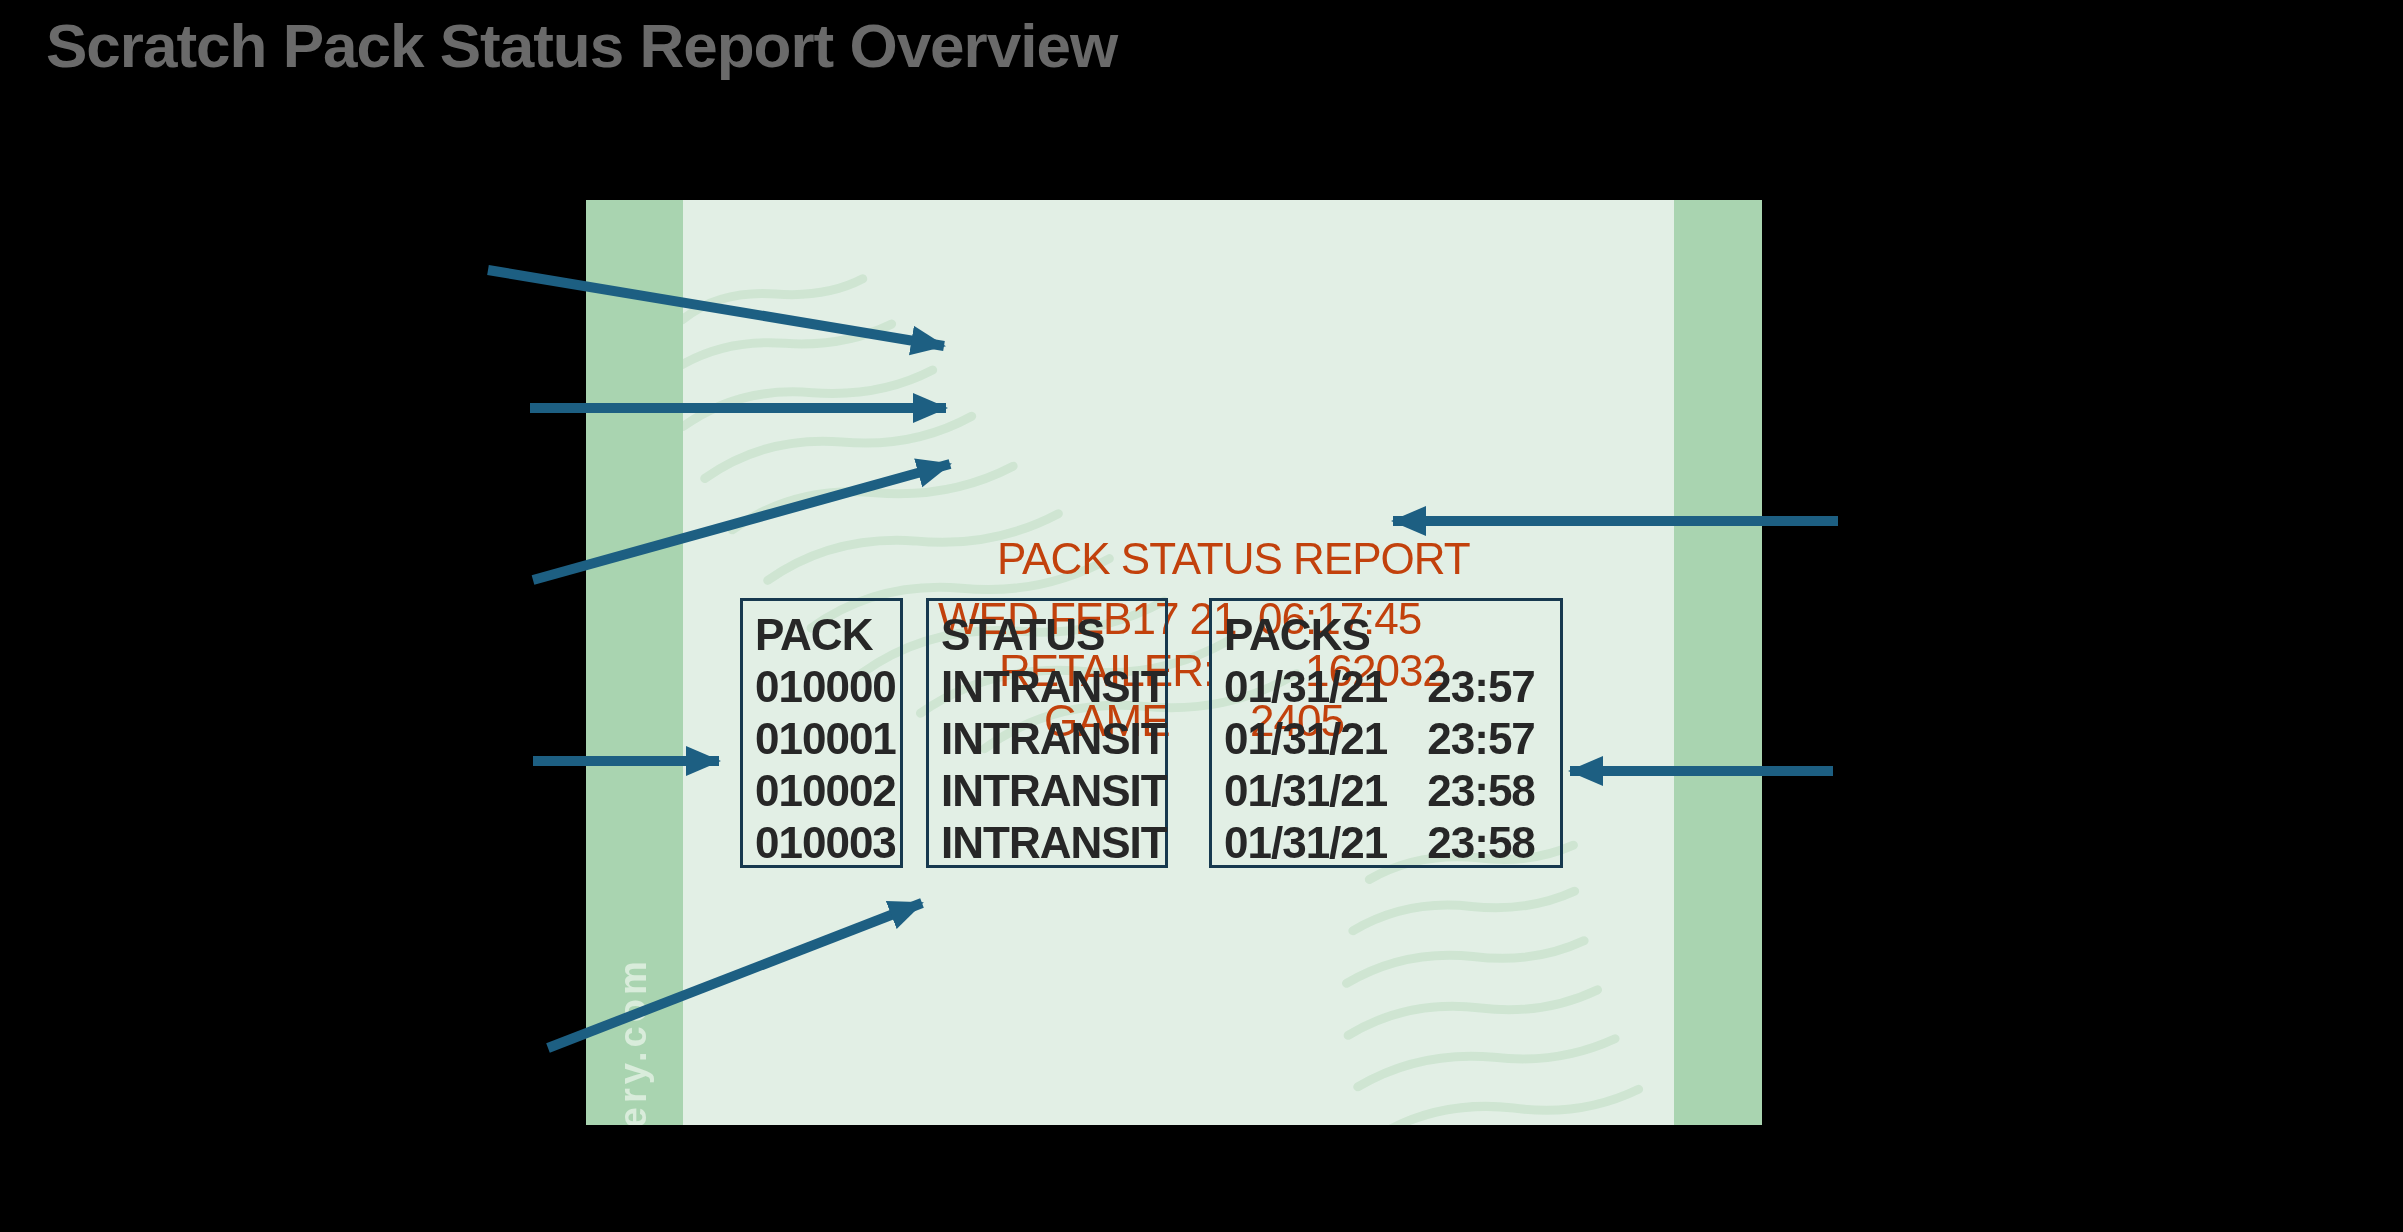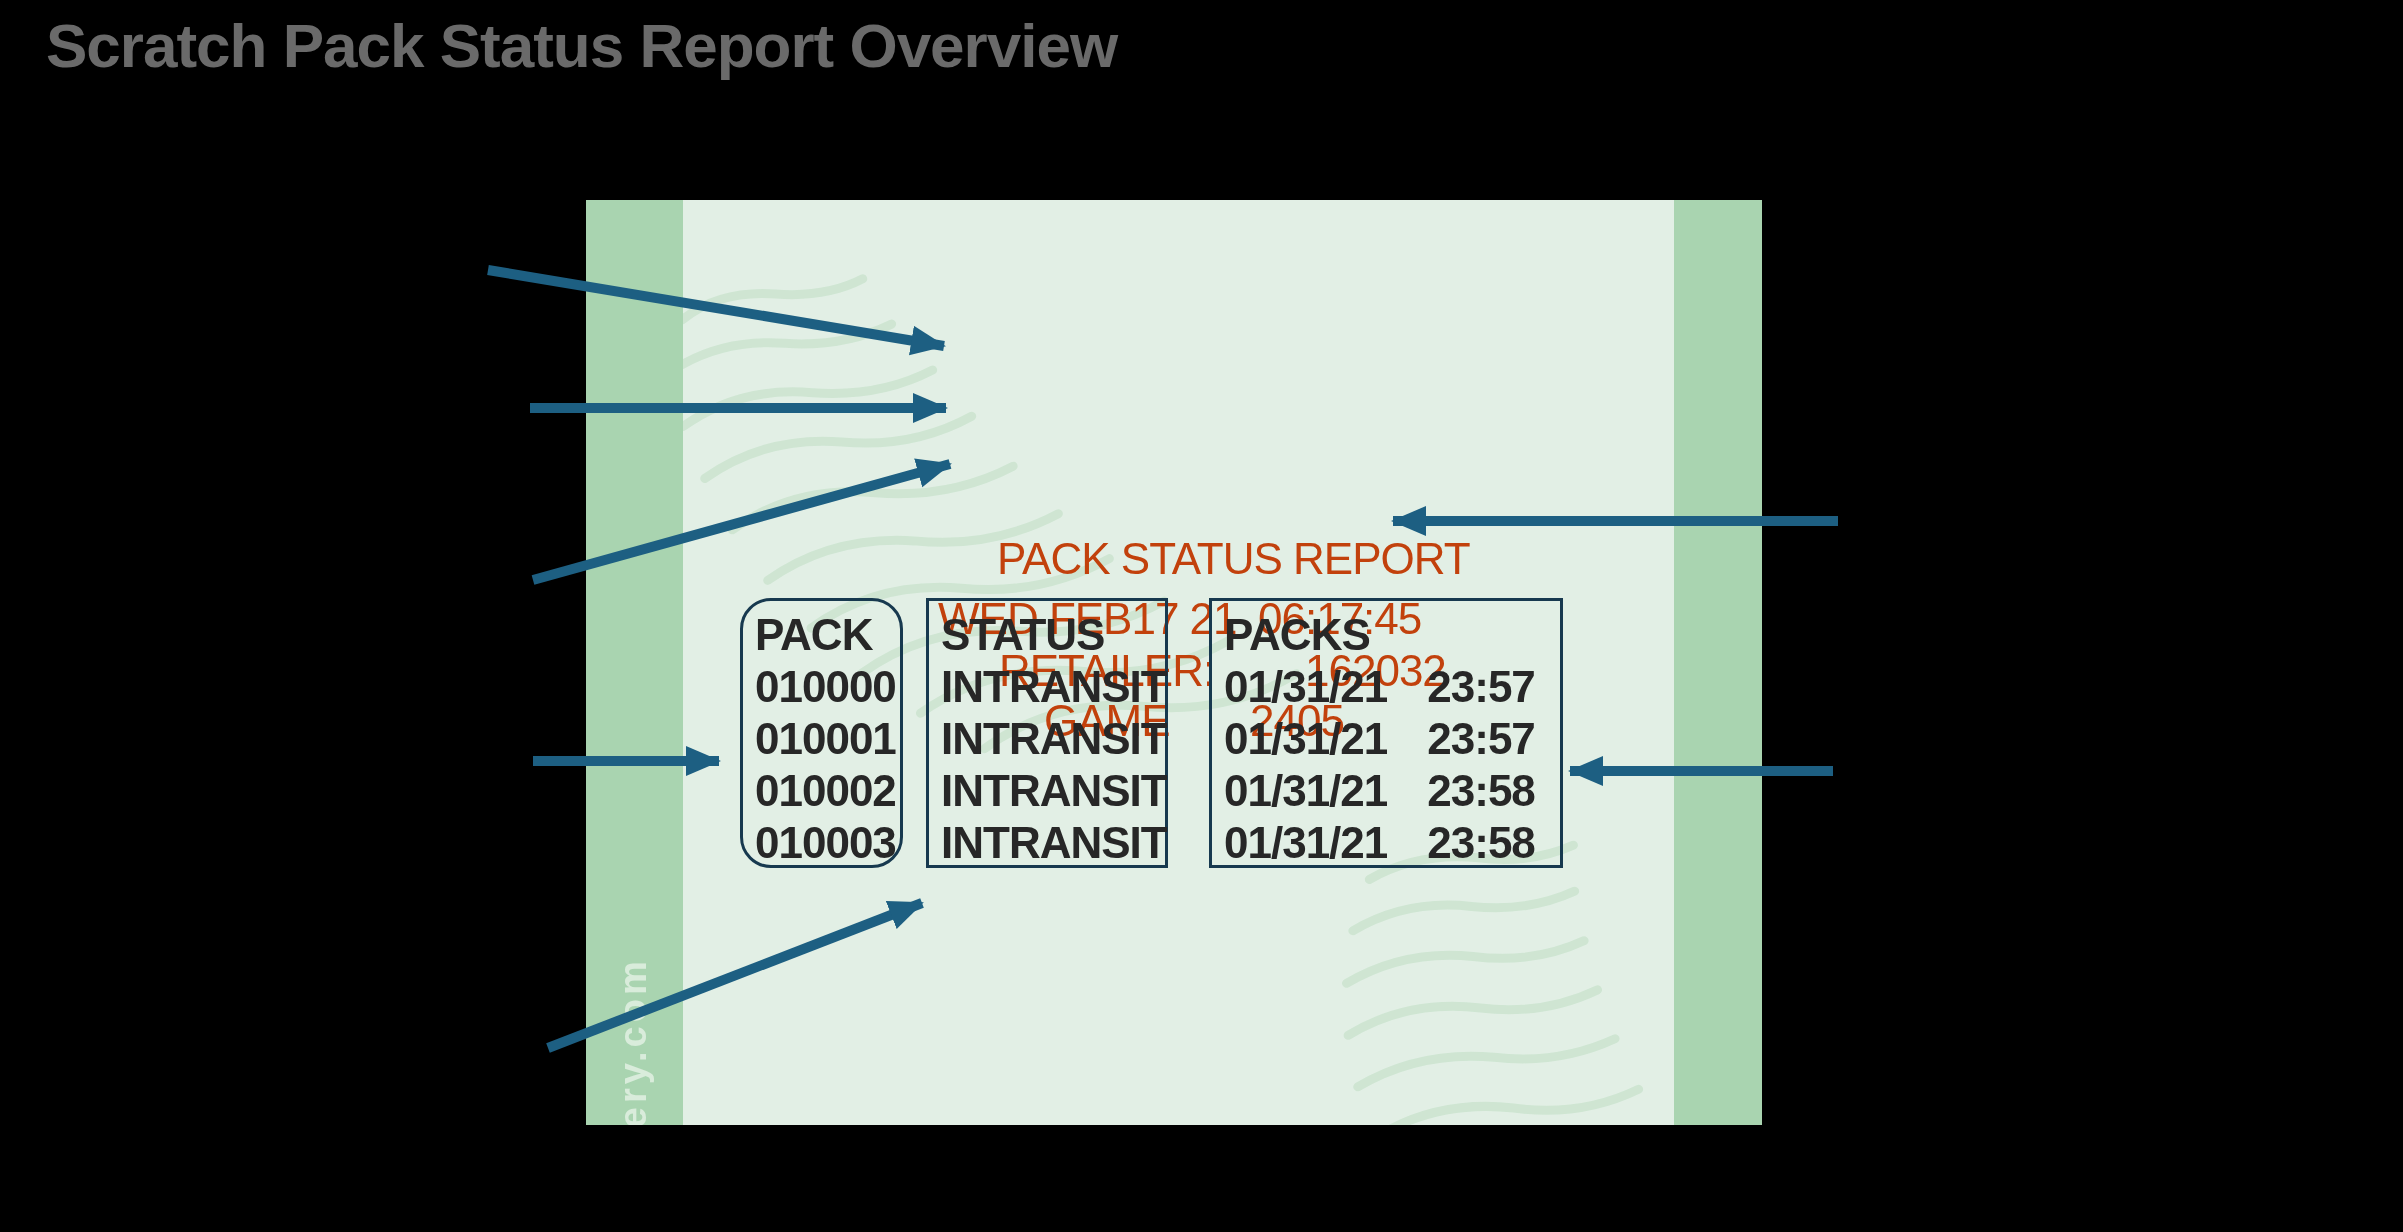--- a/index.html
+++ b/index.html
@@ -25,21 +25,21 @@
 
   
   .t1 {left:411px;top:337px;}
   .t2a{left:352px;top:397px;}  .t2b{left:672px;top:397px;}
   .t3a{left:413px;top:449px;}  .t3b{left:719px;top:449px;}
   .t4a{left:458px;top:499px;}  .t4b{left:664px;top:499px;}
 
   
   .box{position:absolute;top:398px;height:270px;border:3px solid #17394f;
         box-sizing:border-box;padding:8px 0 0 12px;}
-  .box-pack  {left:154px;width:163px;border-radius:31px;}
+  .box-pack  {left:154px;width:163px;}
   .box-status{left:340px;width:242px;}
   .box-date  {left:623px;width:354px;}
   .cell{color:#272727;font-weight:bold;font-size:44px;line-height:52px;
         letter-spacing:-1px;white-space:nowrap;}
   .cell-date{display:flex;gap:40px;align-items:flex-end;}
 
   
   .end-line{left:430px;top:698px;}
   .settled-line{left:200px;top:750px;}
 

